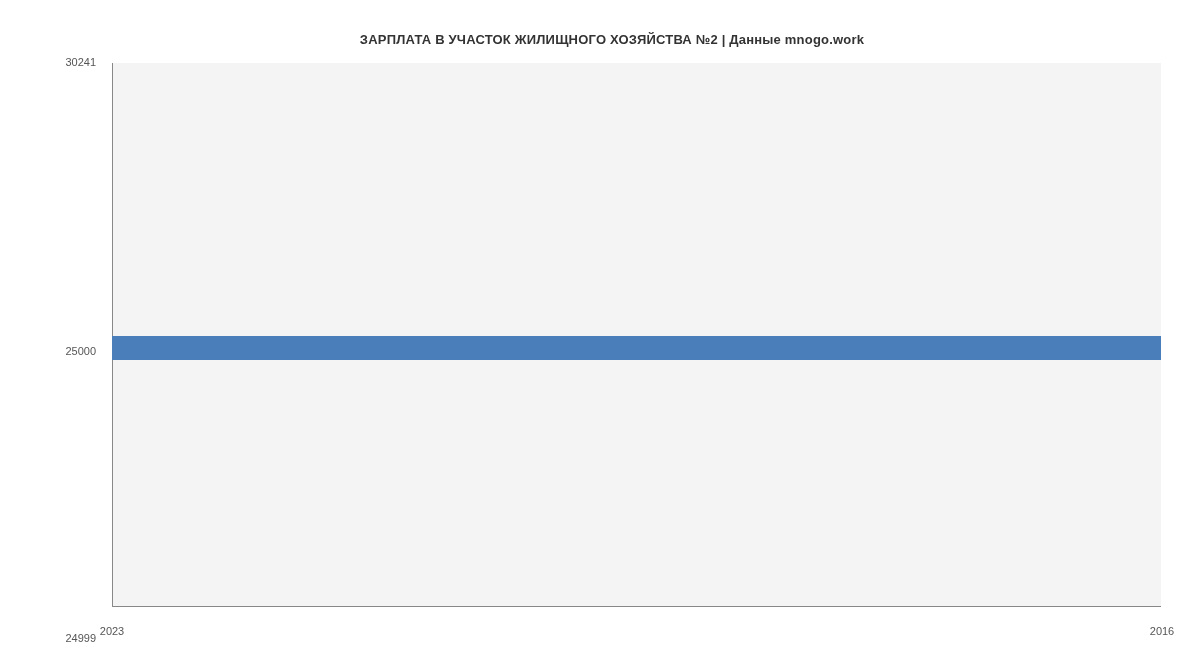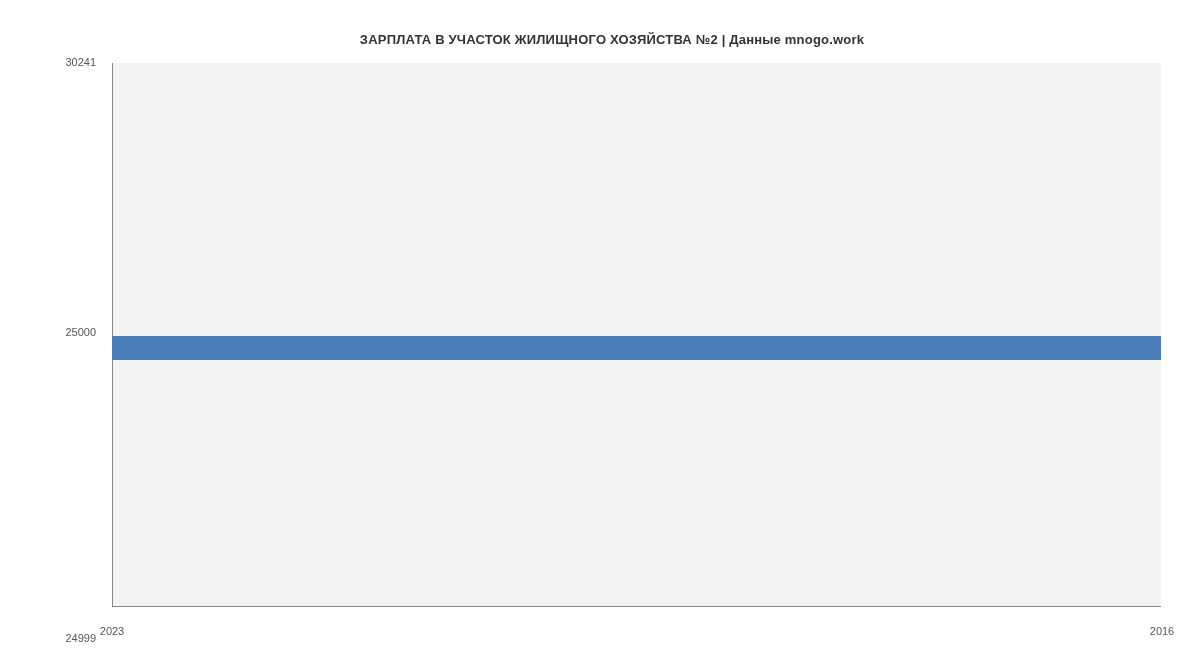--- a/index.html
+++ b/index.html
@@ -87,17 +87,17 @@
 <body>
 
 <div class="chart-title">ЗАРПЛАТА В  УЧАСТОК ЖИЛИЩНОГО ХОЗЯЙСТВА №2 | Данные mnogo.work</div>
 
 <div class="plot-area">
   <div class="grid-line-white" style="top: 272.5px;"></div>
   <div class="data-line" style="top: 272.5px;"></div>
 </div>
 
 <div class="y-tick-label" style="top: 626px;">24999</div>
-<div class="y-tick-label" style="top: 320px;">25000</div>
+<div class="y-tick-label" style="top: 339px;">25000</div>
 <div class="y-tick-label" style="top: 50px;">30241</div>
 
 <div class="x-tick-label" style="left: 100px;">2023</div>
 <div class="x-tick-label" style="left: 1150px;">2016</div>
 
 </body></html>

